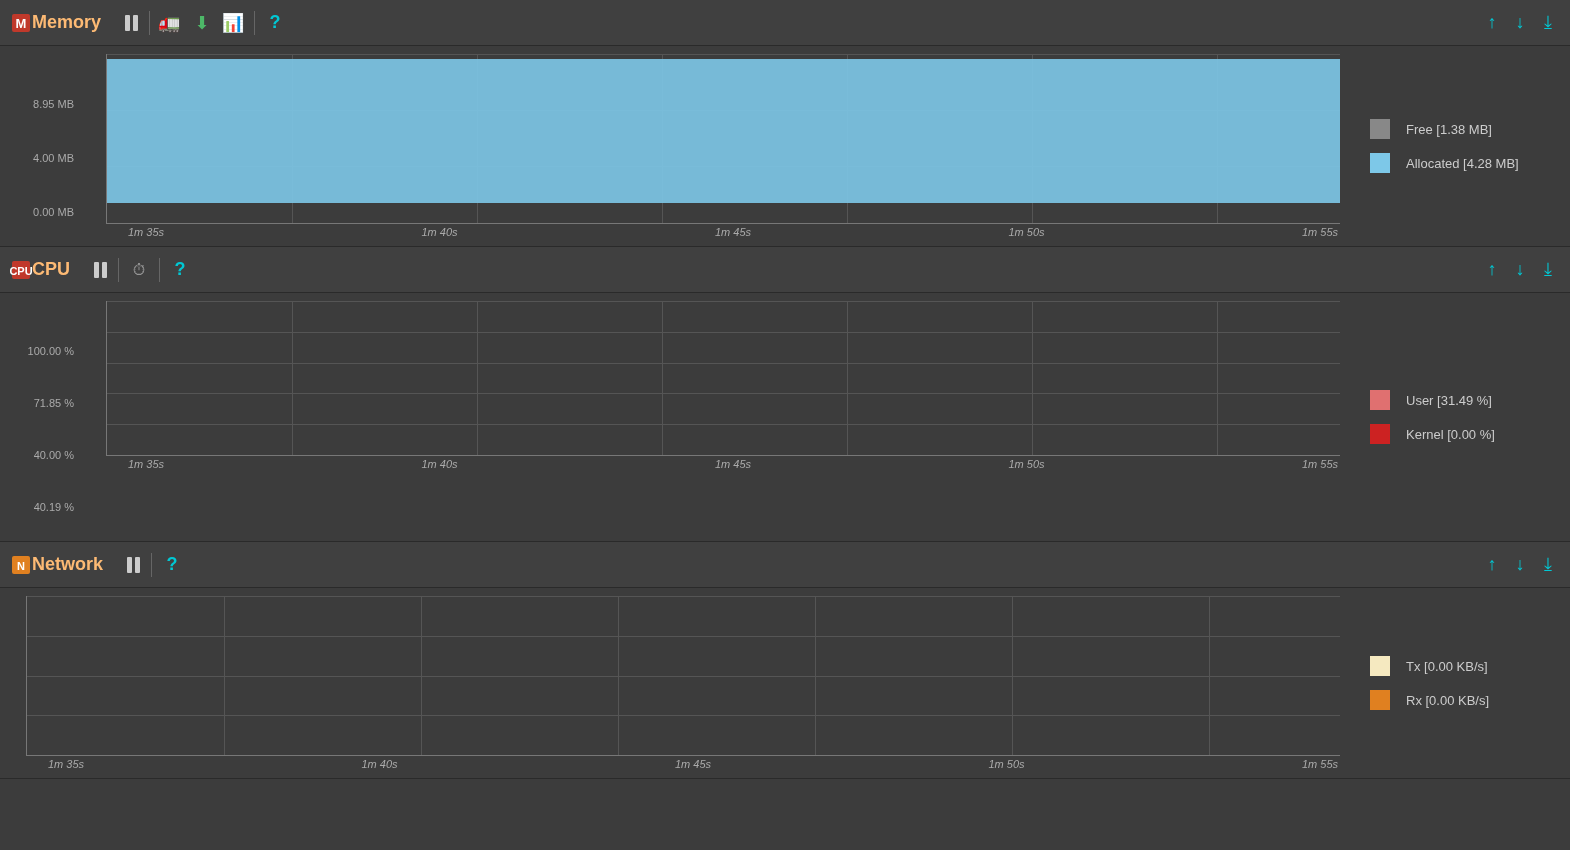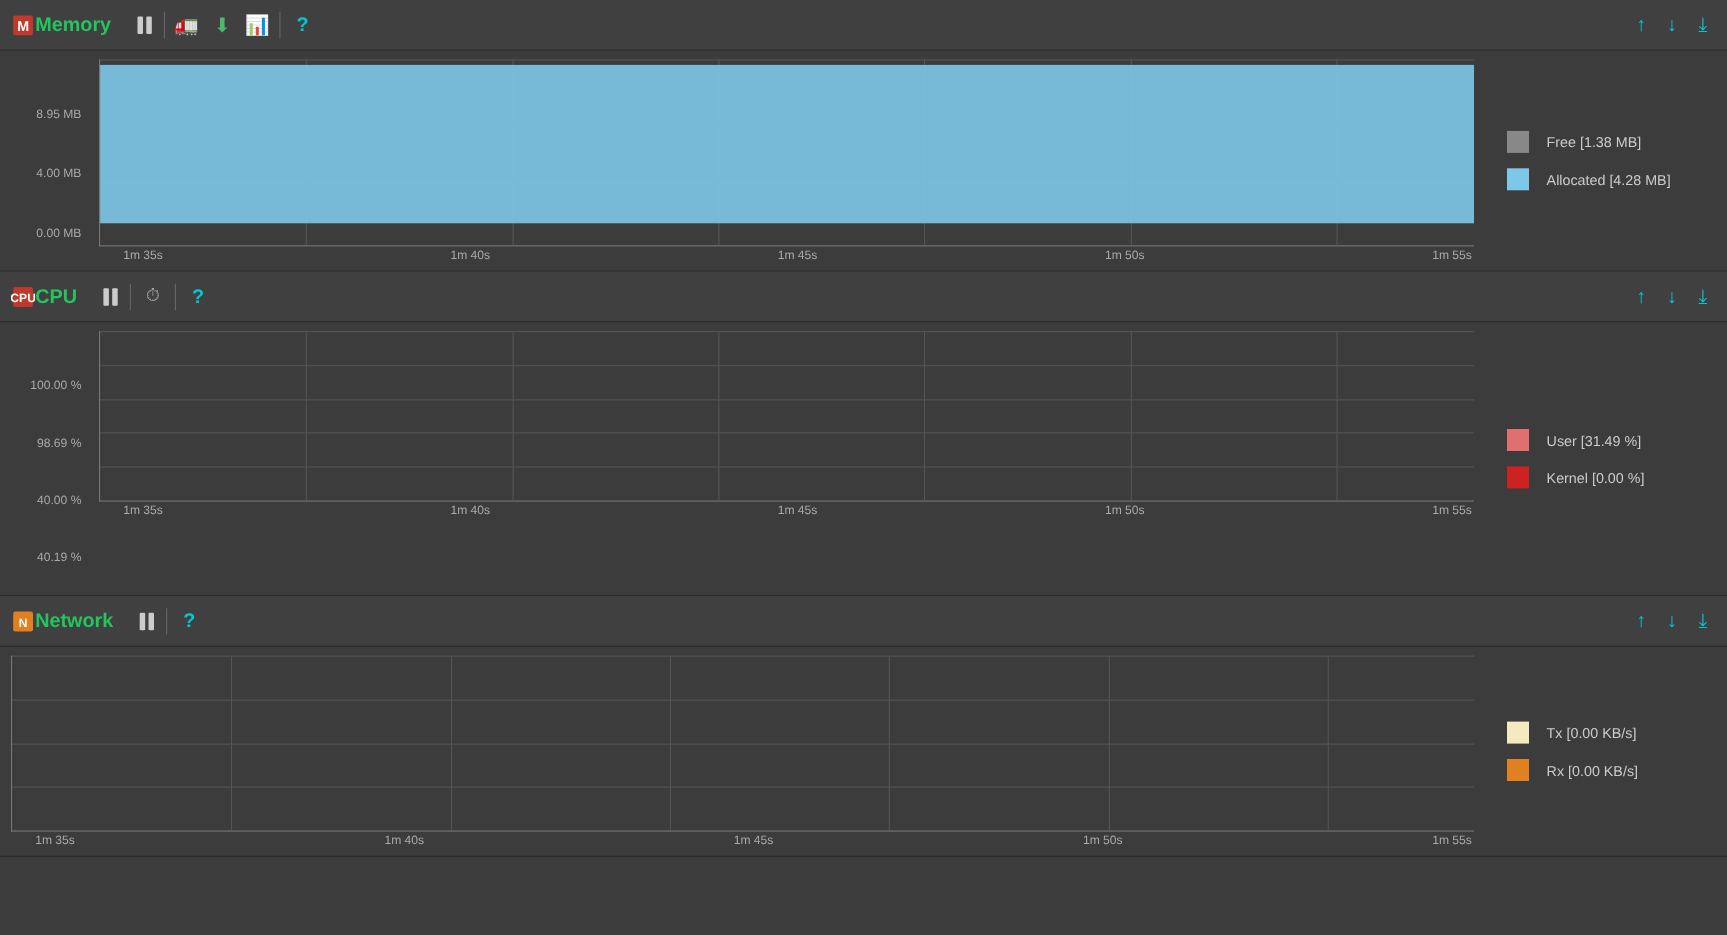--- a/index.html
+++ b/index.html
@@ -23,21 +23,21 @@
       padding: 6px 10px;
       background: #404040;
       border-bottom: 1px solid #2a2a2a;
       position: relative;
       height: 46px;
     }
 
     .panel-title {
       font-size: 18px;
       font-weight: bold;
-      color: #22c55e;
+      color: #fdba74;
       margin-right: 16px;
     }
 
     .toolbar-btn {
       display: inline-flex;
       align-items: center;
       justify-content: center;
       width: 28px;
       height: 28px;
       margin: 0 2px;
@@ -75,21 +75,22 @@
     }
 
     .chart-container {
       display: flex;
       padding: 8px 0 8px 0;
     }
 
     .chart-area {
       flex: 1;
       position: relative;
-      margin-left: 10px;
+      margin-left: 26px;
+      font-style: italic;
     }
 
     .y-axis {
       width: 80px;
       flex-shrink: 0;
       display: flex;
       flex-direction: column;
       justify-content: space-between;
       padding: 4px 6px 20px 4px;
       text-align: right;
@@ -322,21 +323,21 @@
     <div class="header-right">
       <div class="arrow-btn">↑</div>
       <div class="arrow-btn">↓</div>
       <div class="arrow-btn">⤓</div>
     </div>
   </div>
 
   <div class="chart-container">
     <div class="y-axis" style="padding-bottom:20px;">
       <span class="y-label">100.00 %</span>
-      <span class="y-label">98.69 %</span>
+      <span class="y-label">71.85 %</span>
       <span class="y-label">40.00 %</span>
       <span class="y-label">40.19 %</span>
     </div>
     <div class="chart-area">
       <div class="chart-inner" style="height:155px;">
         <div class="grid-line-h" style="top:0%"></div>
         <div class="grid-line-h" style="top:20%"></div>
         <div class="grid-line-h" style="top:40%"></div>
         <div class="grid-line-h" style="top:60%"></div>
         <div class="grid-line-h" style="top:80%"></div>

